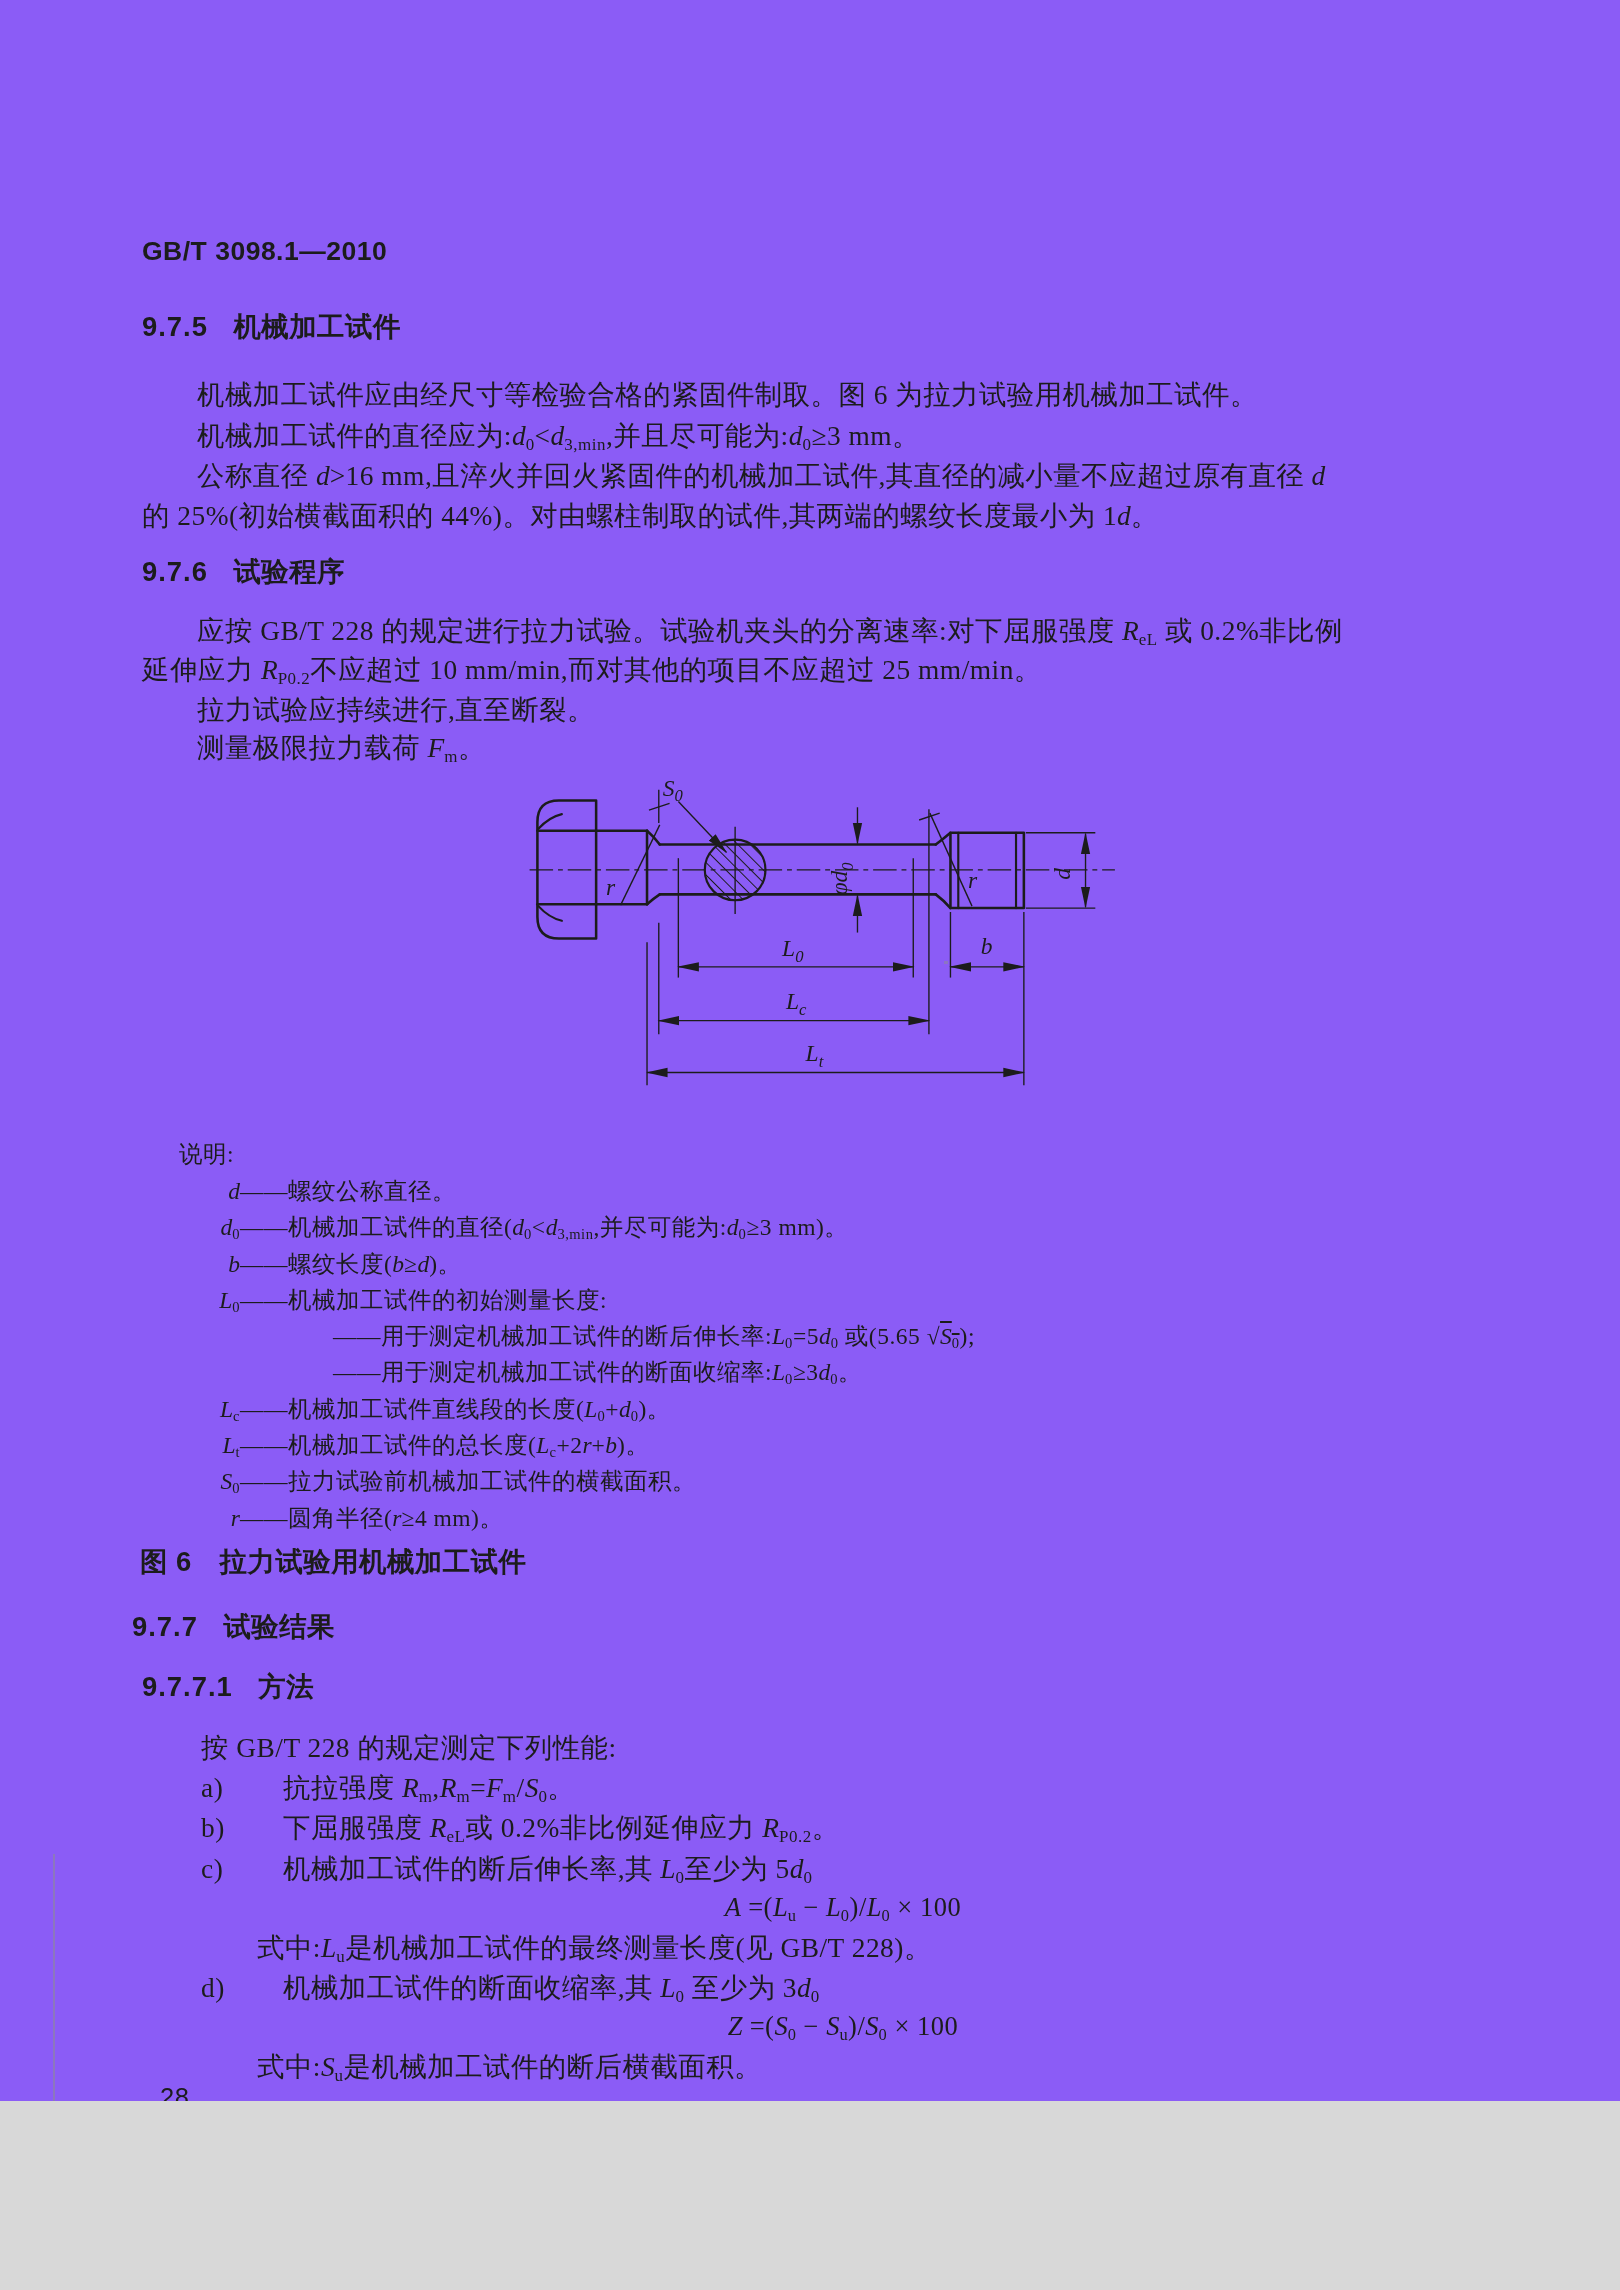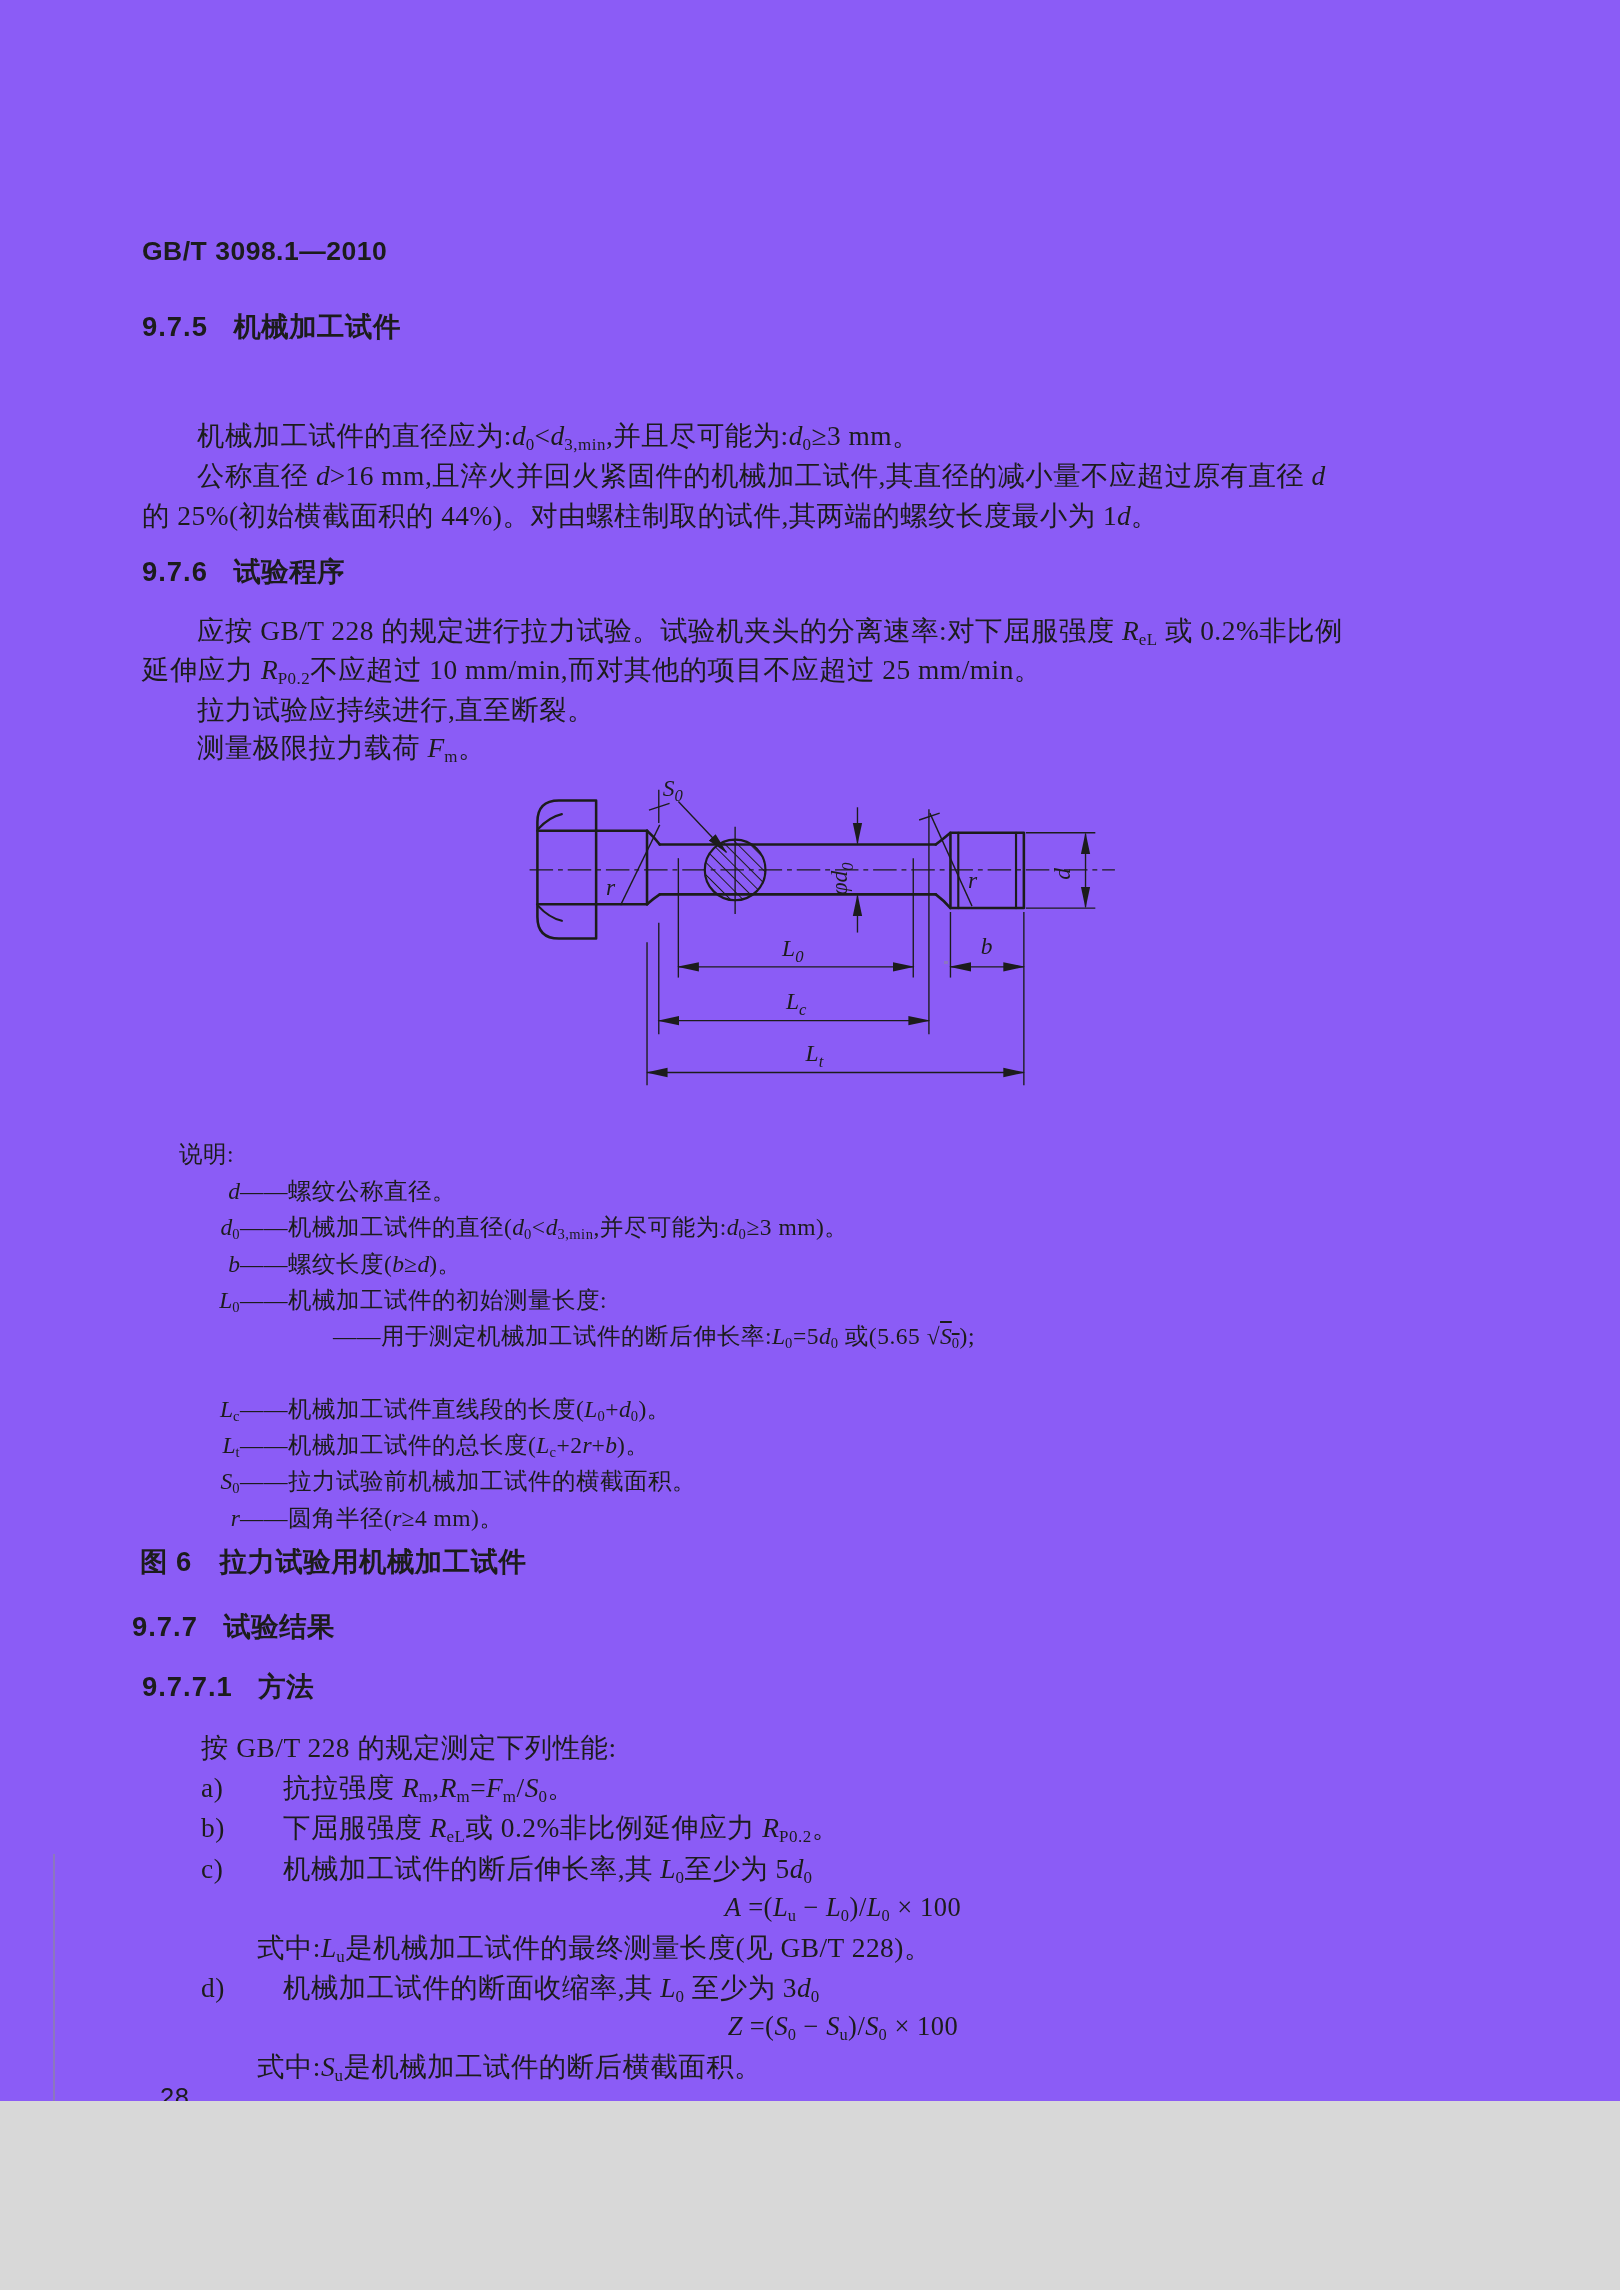--- a/index.html
+++ b/index.html
@@ -32,20 +32,21 @@
 </head>
 <body>
 
 <div class="page">
 
   <div class="line bold sans" style="top:235px;left:142px;font-size:26.5px;">GB/T 3098.1—2010</div>
 
   <div class="line heading" style="top:310px;left:142px">
     <span class="sec-num">9.7.5</span><span>机械加工试件</span>
   </div>
+  <div class="line" style="top:378px;left:197px">机械加工试件应由经尺寸等检验合格的紧固件制取。图 6 为拉力试验用机械加工试件。</div>
   <div class="line" style="top:419px;left:197px">机械加工试件的直径应为:<i>d</i><sub>0</sub>&lt;<i>d</i><sub>3,min</sub>,并且尽可能为:<i>d</i><sub>0</sub>≥3 mm。</div>
   <div class="line" style="top:459px;left:197px">公称直径 <i>d</i>&gt;16 mm,且淬火并回火紧固件的机械加工试件,其直径的减小量不应超过原有直径 <i>d</i></div>
   <div class="line" style="top:499px;left:142px">的 25%(初始横截面积的 44%)。对由螺柱制取的试件,其两端的螺纹长度最小为 1<i>d</i>。</div>
 
   <div class="line heading" style="top:555px;left:142px">
     <span class="sec-num">9.7.6</span><span>试验程序</span>
   </div>
   <div class="line" style="top:614px;left:197px">应按 GB/T 228 的规定进行拉力试验。试验机夹头的分离速率:对下屈服强度 <i>R</i><sub>eL</sub> 或 0.2%非比例</div>
   <div class="line" style="top:653px;left:142px">延伸应力 <i>R</i><sub>P0.2</sub>不应超过 10 mm/min,而对其他的项目不应超过 25 mm/min。</div>
   <div class="line" style="top:693px;left:197px">拉力试验应持续进行,直至断裂。</div>
@@ -151,20 +152,21 @@
       <text class="lab" transform="translate(552,108) rotate(-90)">d</text>
     </g>
   </svg>
 
   <div class="line notesline" style="top:1140px;left:179px">说明:</div>
   <div class="line notesline" style="top:1177px;left:179px"><span class="term"><i>d</i></span><span>——螺纹公称直径。</span></div>
   <div class="line notesline" style="top:1213px;left:179px"><span class="term"><i>d</i><sub>0</sub></span><span>——机械加工试件的直径(<i>d</i><sub>0</sub>&lt;<i>d</i><sub>3,min</sub>,并尽可能为:<i>d</i><sub>0</sub>≥3 mm)。</span></div>
   <div class="line notesline" style="top:1250px;left:179px"><span class="term"><i>b</i></span><span>——螺纹长度(<i>b</i>≥<i>d</i>)。</span></div>
   <div class="line notesline" style="top:1286px;left:179px"><span class="term"><i>L</i><sub>0</sub></span><span>——机械加工试件的初始测量长度:</span></div>
   <div class="line notesline" style="top:1322px;left:333px">——用于测定机械加工试件的断后伸长率:<i>L</i><sub>0</sub>=5<i>d</i><sub>0</sub> 或(5.65 <span class="sqrt">√<span class="rad"><i>S</i><sub>0</sub></span></span>);</div>
+  <div class="line notesline" style="top:1358px;left:333px">——用于测定机械加工试件的断面收缩率:<i>L</i><sub>0</sub>≥3<i>d</i><sub>0</sub>。</div>
   <div class="line notesline" style="top:1395px;left:179px"><span class="term"><i>L</i><sub>c</sub></span><span>——机械加工试件直线段的长度(<i>L</i><sub>0</sub>+<i>d</i><sub>0</sub>)。</span></div>
   <div class="line notesline" style="top:1431px;left:179px"><span class="term"><i>L</i><sub>t</sub></span><span>——机械加工试件的总长度(<i>L</i><sub>c</sub>+2<i>r</i>+<i>b</i>)。</span></div>
   <div class="line notesline" style="top:1467px;left:179px"><span class="term"><i>S</i><sub>0</sub></span><span>——拉力试验前机械加工试件的横截面积。</span></div>
   <div class="line notesline" style="top:1504px;left:179px"><span class="term"><i>r</i></span><span>——圆角半径(<i>r</i>≥4 mm)。</span></div>
 
   <div class="line heading caption" style="top:1545px;left:140px">图 6　拉力试验用机械加工试件</div>
 
   <div class="line heading" style="top:1610px;left:132px">
     <span class="sec-num">9.7.7</span><span>试验结果</span>
   </div>

